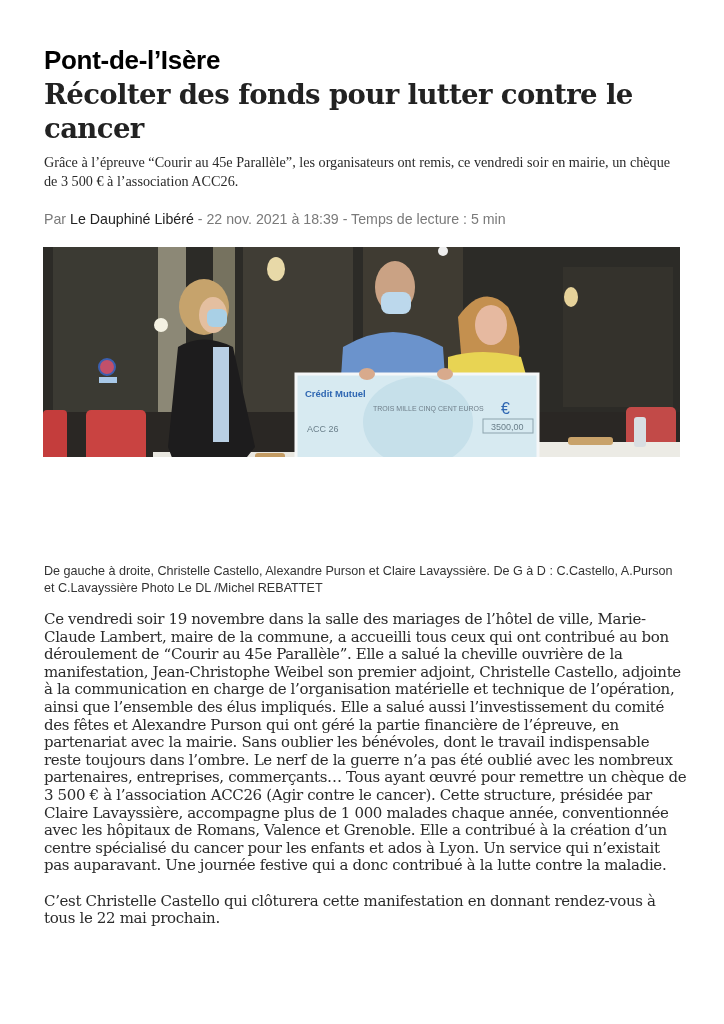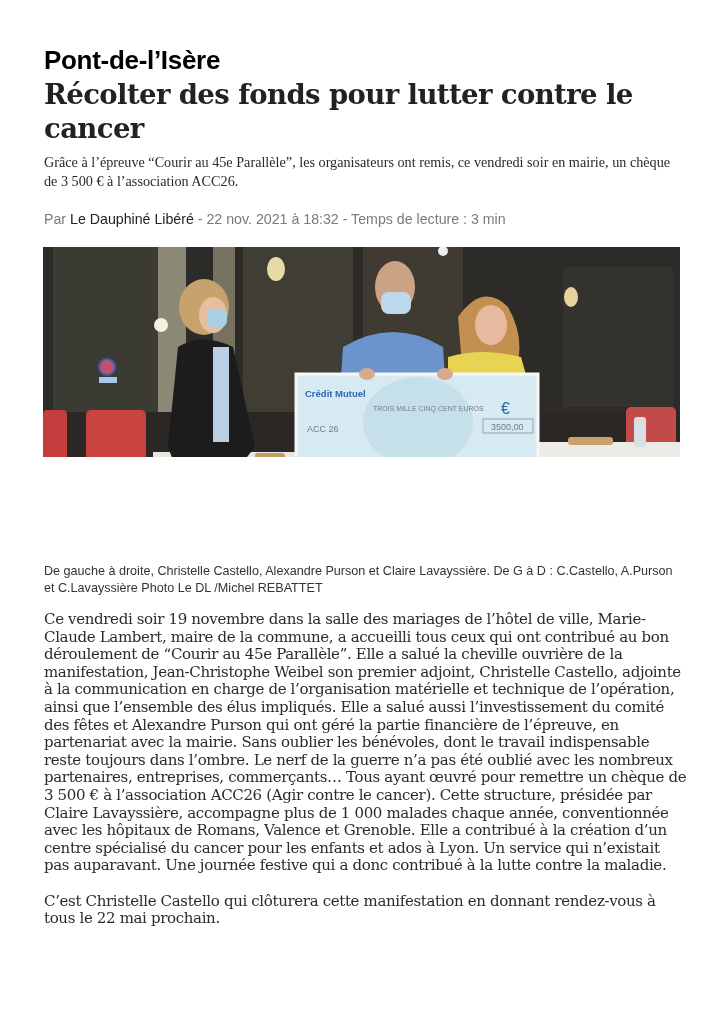--- a/index.html
+++ b/index.html
@@ -44,21 +44,21 @@
   </style>
 </head>
 <body>
 
 <div class="kicker">Pont-de-l’Isère</div>
 
 <h1 class="headline" style="margin:0;">Récolter des fonds pour lutter contre le cancer</h1>
 
 <div class="lede">Grâce à l’épreuve “Courir au 45e  Parallèle”, les organisateurs ont remis, ce vendredi soir en mairie, un chèque de 3 500 € à l’association ACC26.</div>
 
-<div class="byline"><span>Par </span><span class="author">Le Dauphiné Libéré</span><span> - 22 nov. 2021 à 18:32</span><span> - Temps de lecture : 3 min</span></div>
+<div class="byline"><span>Par </span><span class="author">Le Dauphiné Libéré</span><span> - 22 nov. 2021 à 18:39</span><span> - Temps de lecture : 5 min</span></div>
 
 <div class="photo">
   <svg width="637" height="296" viewBox="0 0 637 296" xmlns="http://www.w3.org/2000/svg">
 
     <rect x="0" y="0" width="637" height="296" fill="#2c2b27"></rect>
 
     <rect x="10" y="0" width="105" height="165" fill="#3b3a33"></rect>
     <rect x="200" y="0" width="110" height="165" fill="#403d35"></rect>
     <rect x="320" y="0" width="100" height="140" fill="#3f3b32"></rect>
     <rect x="520" y="20" width="110" height="140" fill="#34322c"></rect>

